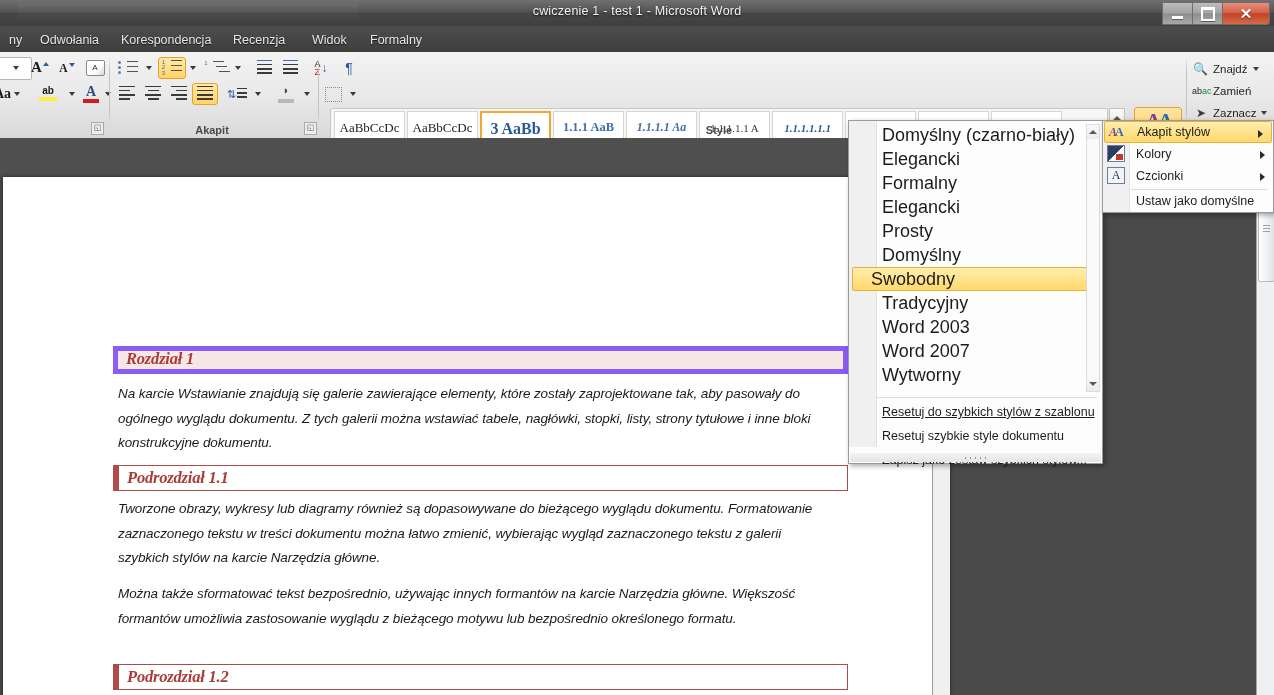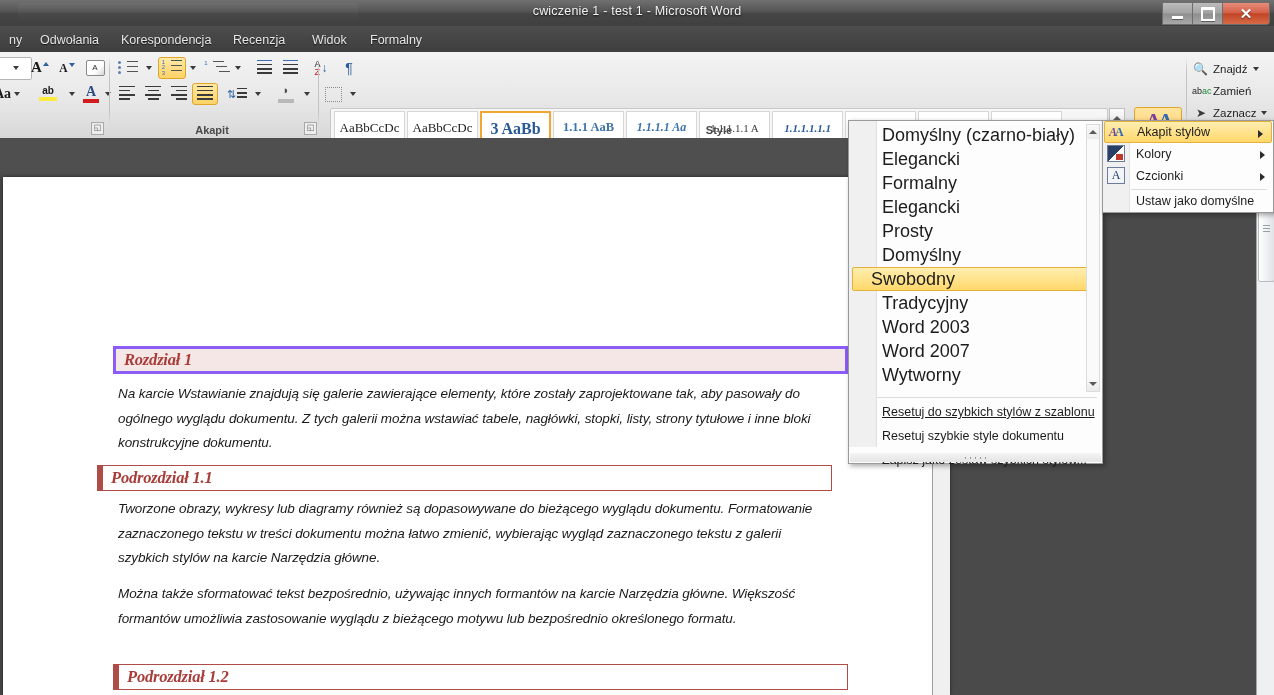--- a/index.html
+++ b/index.html
@@ -132,22 +132,22 @@
   #docarea{
     position:absolute;left:0;top:138px;width:1274px;height:557px;background:#4a4a4a;
   }
   #ruler-strip{position:absolute;left:0;top:0;width:1274px;height:39px;background:#4f4f4f;}
   #page{
     position:absolute;left:3px;top:39px;width:947px;height:518px;background:#fff;
     box-shadow:0 0 4px rgba(0,0,0,.55);
   }
   .h1box{
     position:absolute;box-sizing:border-box;
-    background:#f6e7e7;border:3px solid #8b5cf6;
-    display:flex;align-items:center;padding-left:8px;
+    background:#f6e7e7;border:5px solid #8b5cf6;
+    display:flex;align-items:flex-end;padding-left:8px;
   }
   .h2box{
     position:absolute;box-sizing:border-box;
     background:#fff;border:1px solid #b14b47;border-left:6px solid #b14b47;
     display:flex;align-items:center;padding-left:8px;
   }
   .htext{
     font-family:"Liberation Serif",serif;font-style:italic;font-weight:bold;
     color:#a83c38;font-size:16.5px;letter-spacing:-.2px;
   }
@@ -515,21 +515,21 @@
 <div id="docarea">
   <div id="ruler-strip"></div>
 
   <div id="page">
     <div class="h1box" style="left:110px;top:169px;width:735px;height:28px;">
       <span class="htext">Rozdział 1</span>
     </div>
 
     <div class="para" style="left:115px;top:205px;width:695px;">Na karcie Wstawianie znajdują się galerie zawierające elementy, które zostały zaprojektowane tak, aby pasowały do ogólnego wyglądu dokumentu.  Z tych galerii można wstawiać tabele, nagłówki, stopki, listy, strony tytułowe i inne bloki konstrukcyjne dokumentu.</div>
 
-    <div class="h2box" style="left:94px;top:288px;width:735px;height:26px;">
+    <div class="h2box" style="left:110px;top:288px;width:735px;height:26px;">
       <span class="htext">Podrozdział 1.1</span>
     </div>
 
     <div class="para" style="left:115px;top:320px;width:700px;">Tworzone obrazy, wykresy lub diagramy również są dopasowywane  do bieżącego wyglądu dokumentu. Formatowanie zaznaczonego tekstu w treści dokumentu można łatwo zmienić, wybierając wygląd zaznaczonego tekstu z galerii szybkich stylów na karcie Narzędzia główne.</div>
 
     <div class="para" style="left:115px;top:405px;width:710px;">Można także sformatować tekst bezpośrednio, używając innych formantów na karcie Narzędzia główne. Większość formantów umożliwia zastosowanie wyglądu z bieżącego motywu lub bezpośrednio określonego formatu.</div>
 
     <div class="h2box" style="left:110px;top:487px;width:735px;height:26px;">
       <span class="htext">Podrozdział 1.2</span>
     </div>

